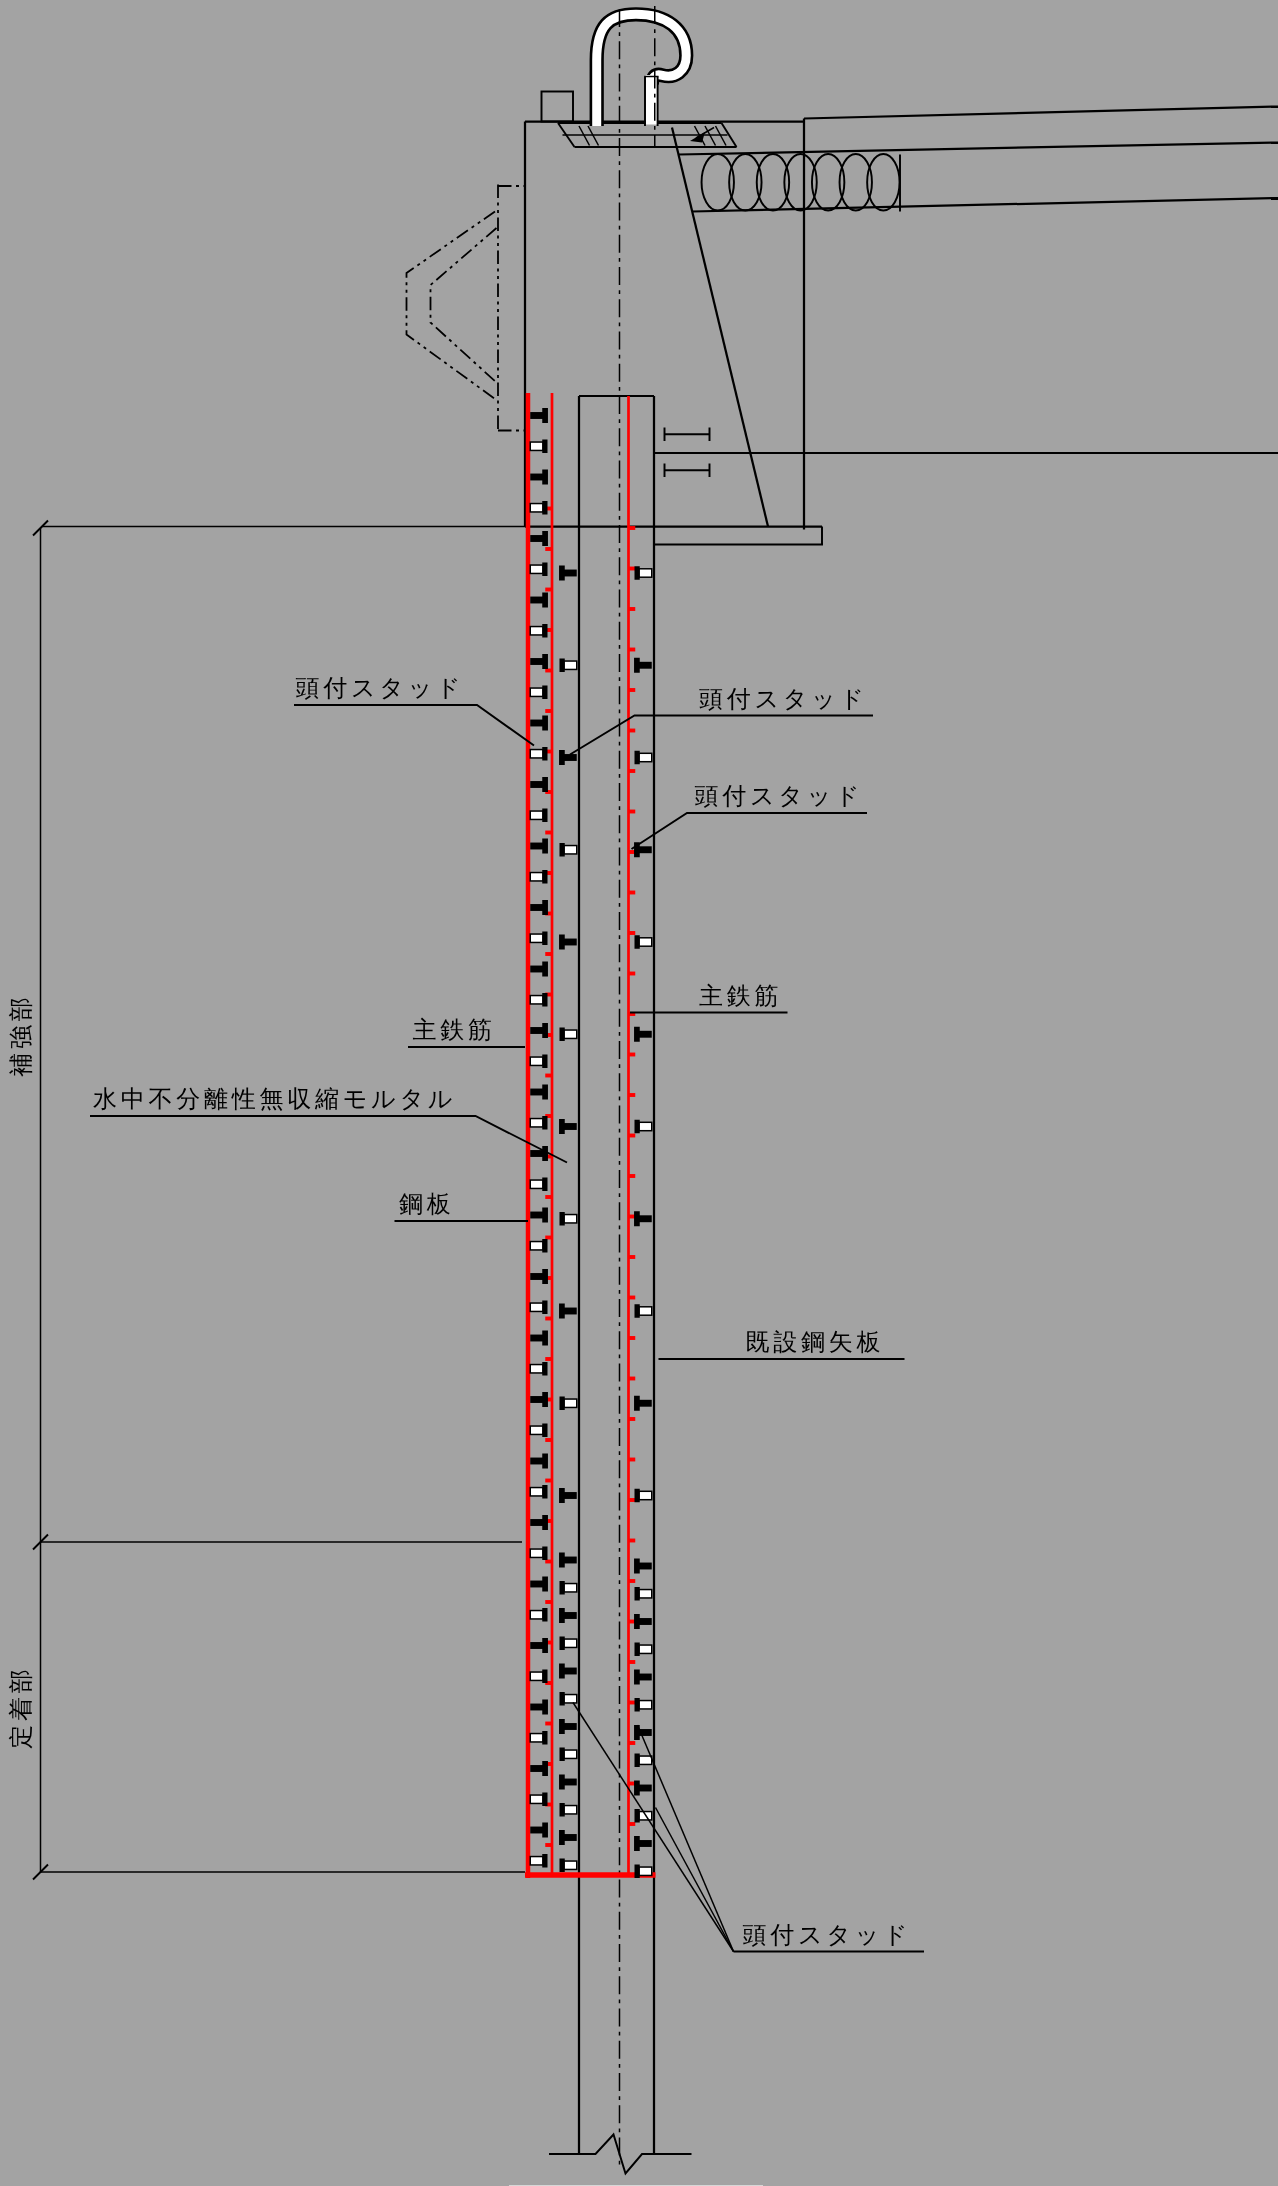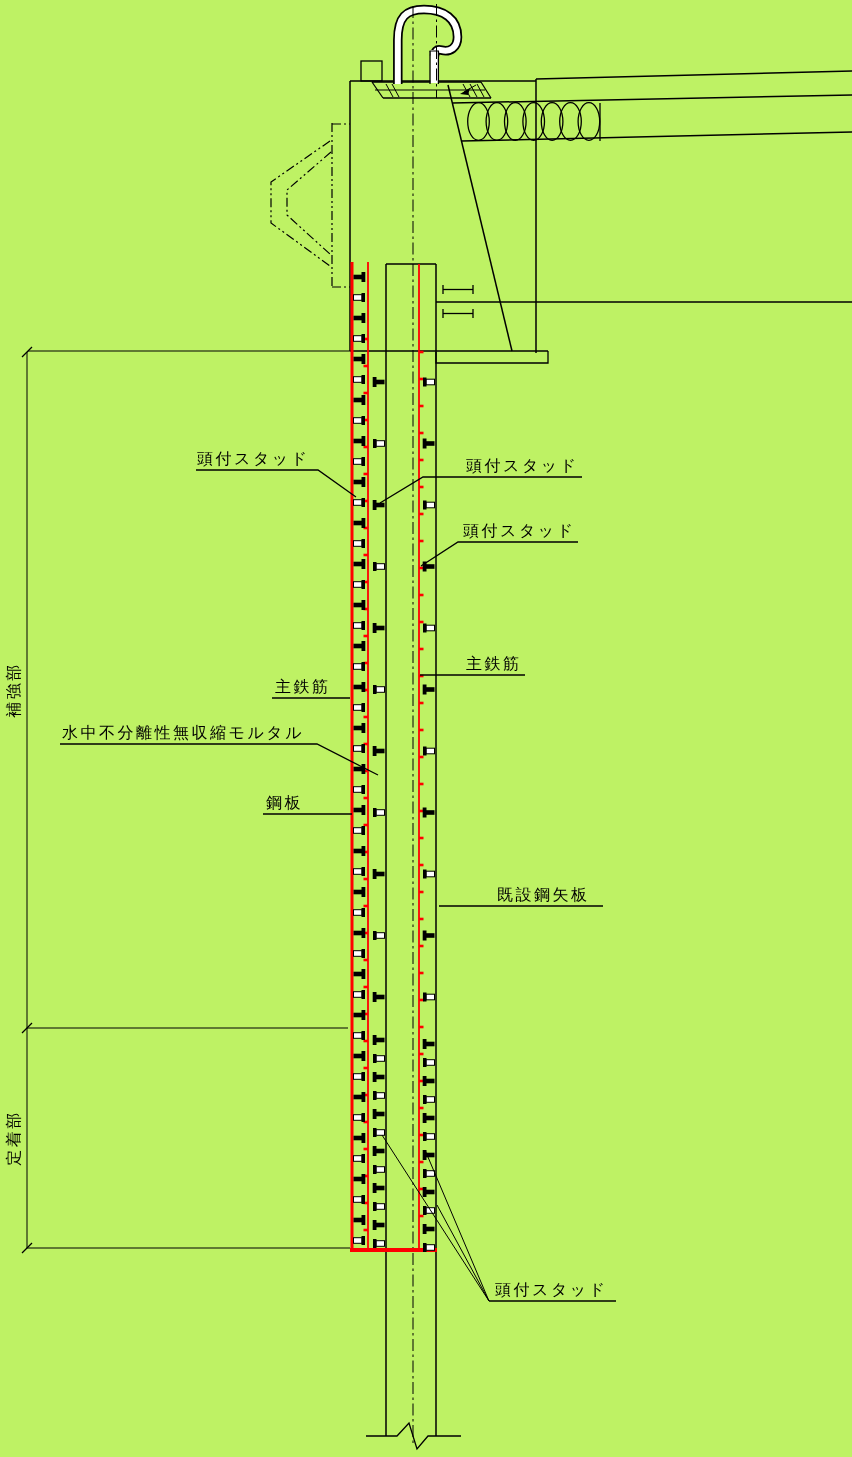--- a/index.html
+++ b/index.html
@@ -1,16 +1,16 @@
 <!DOCTYPE html>
 <html style="--accent: #ff0000;"><head>
 <meta charset="utf-8">
 <style>
   html,body{margin:0;padding:0;background:#fff;}
-  #stage{position:relative;width:852px;height:1457px;background:#bef264;overflow:hidden;}
+  #stage{position:relative;width:852px;height:1457px;background:#a3a3a3;overflow:hidden;}
   svg{position:absolute;left:0;top:0;}
   .ln{stroke:#000;fill:none;stroke-width:1.3;}
   .thin{stroke-width:1;}
   .med{stroke-width:1.5;}
   .cl{stroke:#000;fill:none;stroke-width:1;stroke-dasharray:12 3.5 2.5 3.5;}
   .ph{stroke:#000;fill:none;stroke-width:1.2;stroke-dasharray:9 3 2 3 2 3;}
   .red{stroke:var(--accent,#f00);fill:none;}
   .lbl{font-family:"Liberation Sans","DejaVu Sans",sans-serif;font-size:16px;letter-spacing:2.5px;fill:#000;}
   .tube-b{stroke:#000;fill:none;stroke-width:9.5;stroke-linecap:butt;}
   .tube-w{stroke:#fff;fill:none;stroke-width:6;stroke-linecap:butt;}

